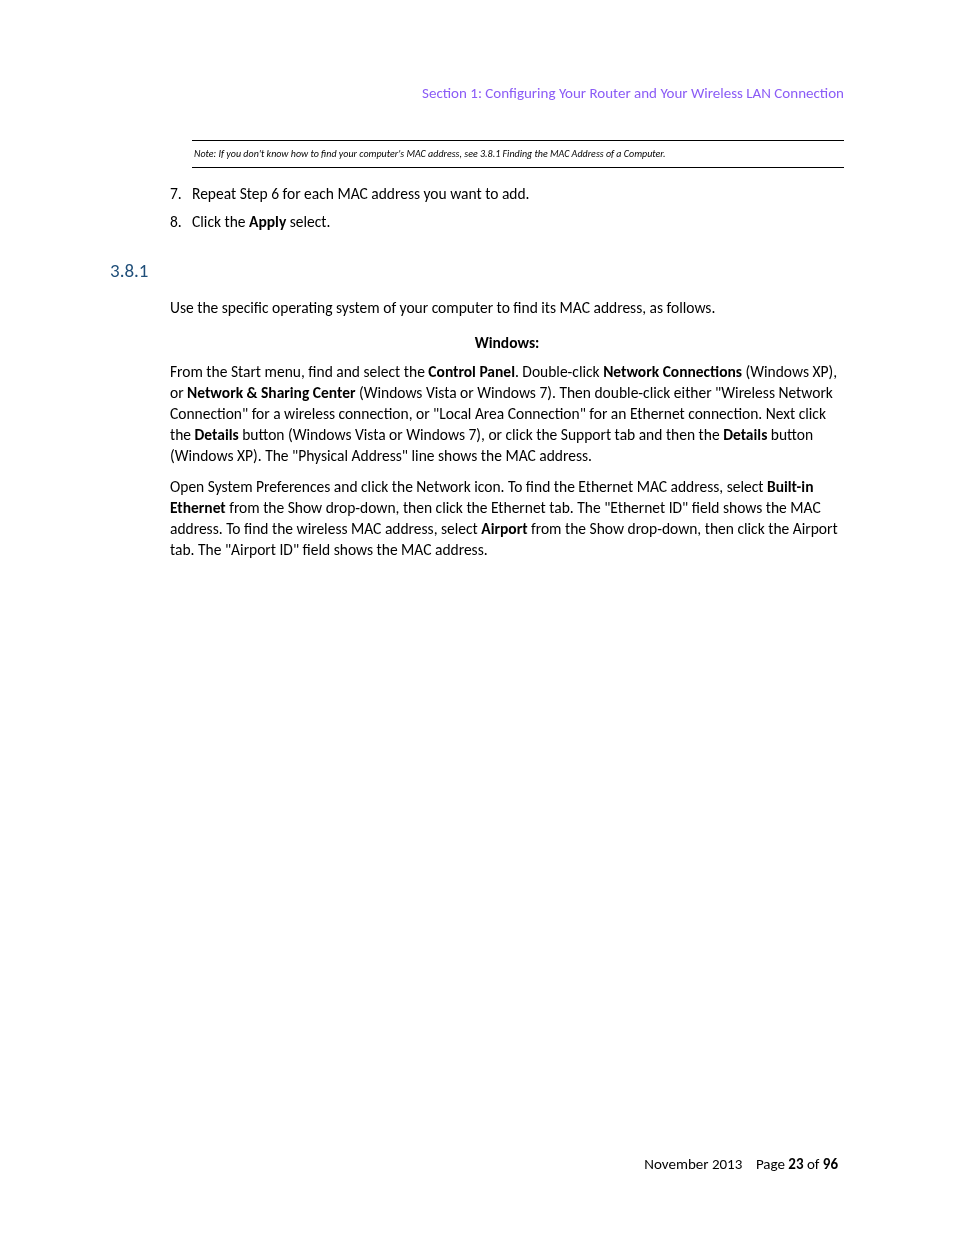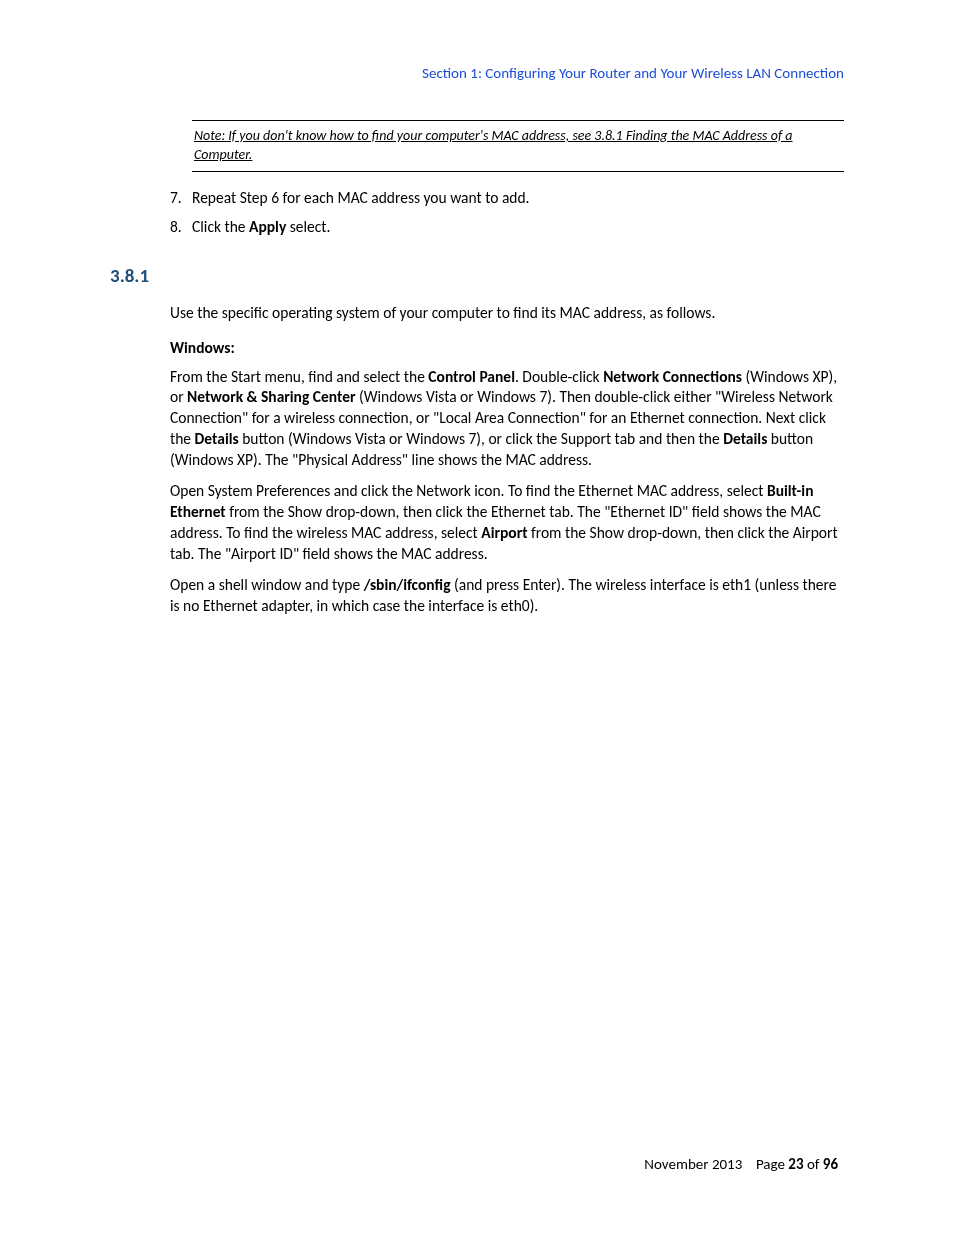--- a/index.html
+++ b/index.html
@@ -13,61 +13,62 @@
       position: relative;
     }
     .page {
       padding: 64px 110px 60px 110px;
     }
     .header-section {
       text-align: right;
       font-size: 15px;
       margin-bottom: 38px;
       margin-left: 240px;
-      color: #1d4ed8;
+      color: #8b5cf6;
+      margin-top: 20px;
     }
     .content-area {
       margin-left: 60px;
     }
     .note-box {
       border-top: 1.5px solid #000;
       border-bottom: 1.5px solid #000;
       padding: 6px 2px 6px 2px;
       margin: 8px 0 16px 22px;
       font-style: italic;
-      font-size: 14px;
+      font-size: 10px;
       line-height: 1.35;
-      text-decoration: underline;
     }
     .list-item {
       display: flex;
       margin: 8px 0 8px 0;
       line-height: 1.35;
     }
     .list-num {
       width: 22px;
       flex: 0 0 22px;
     }
     .list-text { flex: 1; }
     .bold { font-weight: bold; text-align: right; }
     .heading {
       color: #1f4e79;
-      font-weight: bold;
+      font-weight: normal;
       font-size: 19px;
       margin: 26px 0 16px -60px;
       display: flex;
     }
     .heading-num { width: 60px; flex: 0 0 60px; }
     .para {
       margin: 10px 0;
       line-height: 1.35;
     }
     .subhead {
       font-weight: bold;
       margin: 14px 0 6px 0;
+      text-align: center;
     }
     .footer {
       position: absolute;
       bottom: 62px;
       right: 116px;
       font-size: 15px;
     }
   </style>
 </head>
 <body>
@@ -100,23 +101,20 @@
 
     <div class="subhead">Windows:</div>
     <div class="para">
       <span>From the Start menu, find and select the </span><span class="bold">Control Panel</span><span>. Double-click </span><span class="bold">Network Connections</span><span> (Windows XP), or </span><span class="bold">Network &amp; Sharing Center</span><span> (Windows Vista or Windows 7).  Then double-click either "Wireless Network Connection" for a wireless connection, or "Local Area Connection" for an Ethernet connection. Next click the </span><span class="bold">Details</span><span> button (Windows Vista or Windows 7), or click the Support tab and then the </span><span class="bold">Details</span><span> button (Windows XP).  The "Physical Address" line shows the MAC address.</span>
     </div>
 
     <div class="para">
       <span>Open System Preferences and click the Network icon. To find the Ethernet MAC address, select </span><span class="bold">Built-in Ethernet</span><span> from the Show drop-down, then click the Ethernet tab.  The "Ethernet ID" field shows the MAC address. To find the wireless MAC address, select </span><span class="bold">Airport</span><span> from the Show drop-down, then click the Airport tab.  The "Airport ID" field shows the MAC address.</span>
     </div>
 
-    <div class="para">
-      <span>Open a shell window and type </span><span class="bold">/sbin/ifconfig</span><span> (and press Enter).  The wireless interface is eth1 (unless there is no Ethernet adapter, in which case the interface is eth0).</span>
-    </div>
 
   </div>
 </div>
 
 <div class="footer">
   <span>November 2013</span>&nbsp;&nbsp;&nbsp;
   <span>Page </span><span class="bold">23</span><span> of </span><span class="bold">96</span>
 </div>
 
 </body></html>

